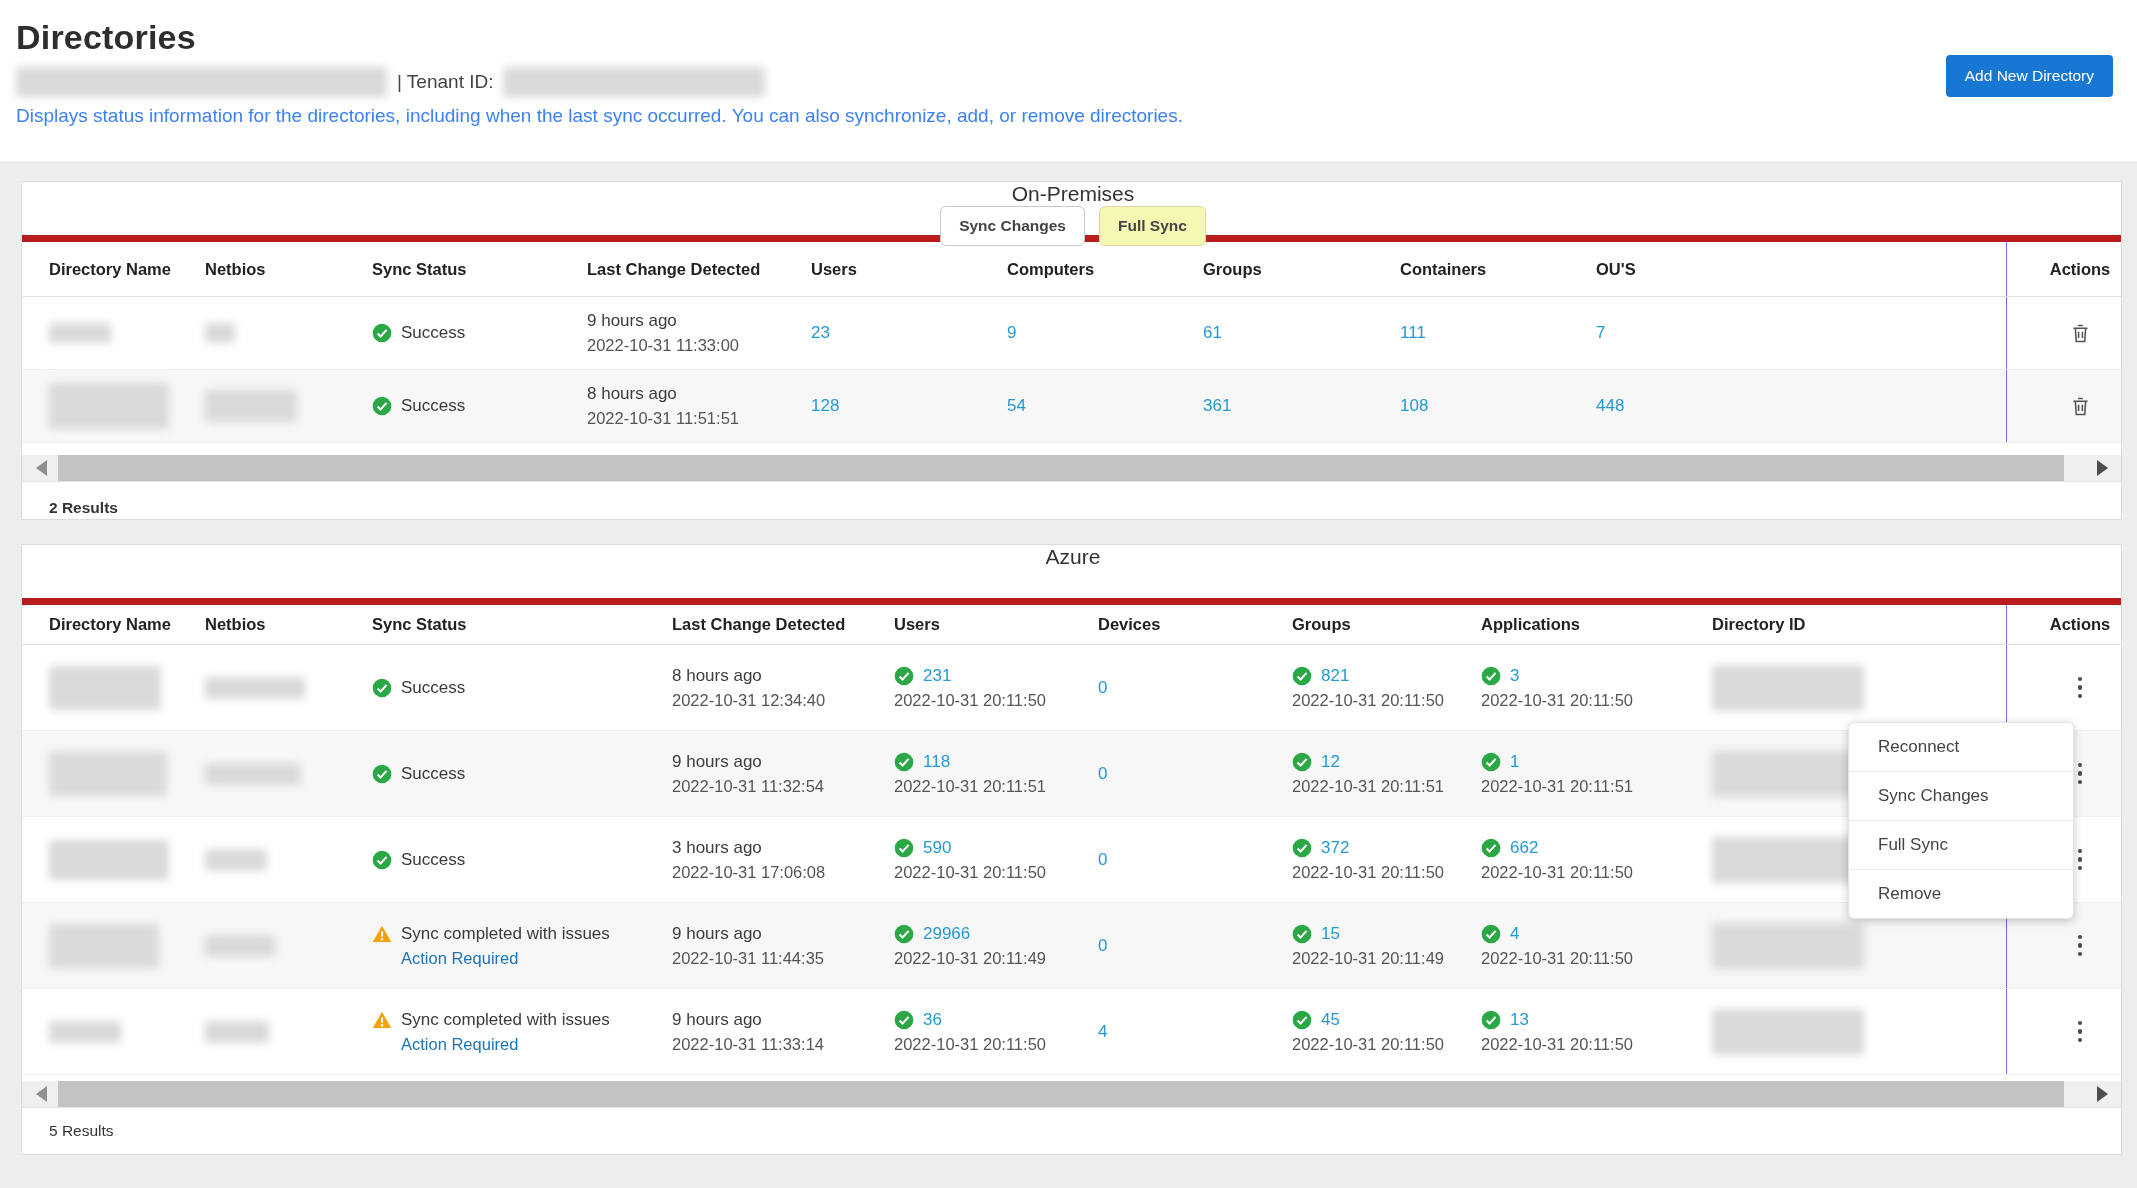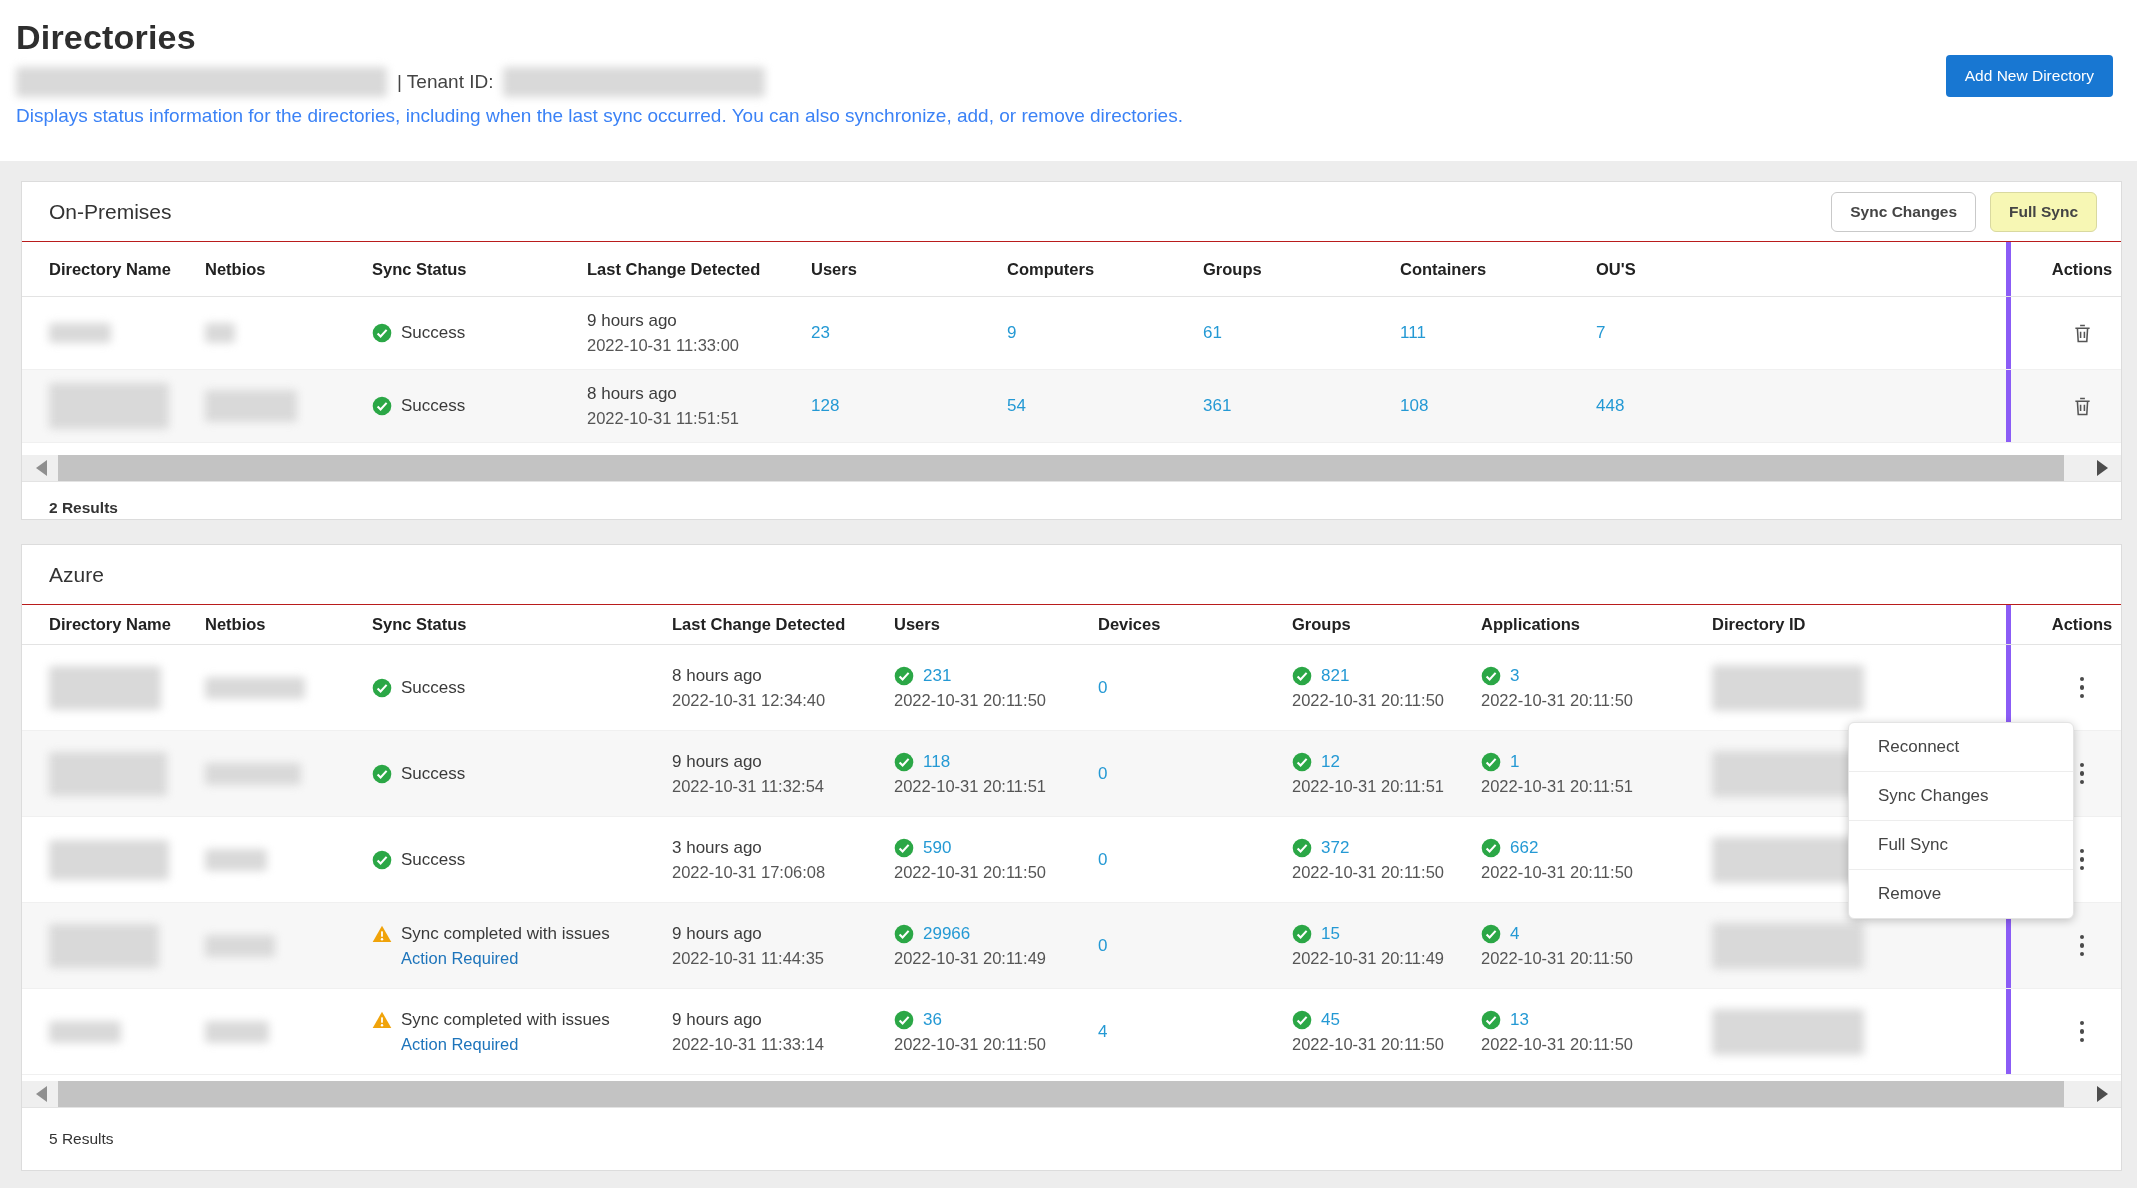--- a/index.html
+++ b/index.html
@@ -11,35 +11,35 @@
   .sub-line { display:flex; align-items:center; gap:10px; margin-top:10px; font-size:19px; color:#444; }
   .redact { background:#d9d9d9; border-radius:3px; filter:blur(4px); }
   .desc { margin-top:8px; font-size:19px; color:#3b82f6; }
   .btn-primary { position:absolute; top:55px; right:24px; background:#1877d2; color:#fff; border:none;
     font-family:inherit; font-weight:400; font-size:15.5px; padding:12px 19px; border-radius:4px; cursor:pointer; }
 
   
   .panel { background:#fff; border:1px solid #dcdcdc; width:2101px; margin-left:21px; }
   .panel-1 { margin-top:20px; }
   .panel-2 { margin-top:24px; }
-  .section-bar { height:60px; display:flex; align-items:center; justify-content:space-between; padding:0 24px 0 27px; border-bottom:1px solid #b91c1c; }
+  .section-bar { height:60px; display:flex; align-items:center; justify-content:space-between; padding:0 24px 0 27px; border-bottom:7px solid #b91c1c;flex-direction:column; }
   .section-title { font-size:21px; color:#333; }
   .bar-buttons { display:flex; gap:14px; }
   .btn-secondary { background:#fff; border:1px solid #c9c9c9; border-radius:6px; padding:10px 18px;
     font-family:inherit; font-weight:700; font-size:15.5px; color:#444; cursor:pointer; }
   .btn-fullsync { background:#f7f7b4; border-color:#d9d9a0; }
 
   
   .grid { display:grid; padding-left:27px; }
   .op .grid { grid-template-columns:156px 167px 215px 224px 196px 196px 197px 196px 410px 117px; }
   .az .grid { grid-template-columns:156px 167px 300px 222px 204px 194px 189px 231px 294px 117px; }
   .thead { border-bottom:1px solid #e3e3e3; font-weight:700; font-size:16.5px; color:#222; }
   .op .thead { height:55px; } .az .thead { height:40px; }
   .thead > div { display:flex; align-items:center; }
-  .cell-actions { border-left:5px solid #8b5cf6; justify-content:center !important;padding-left:30px; }
+  .cell-actions { border-left:1px solid #8b5cf6; justify-content:center !important;padding-left:30px; }
   .row { border-bottom:1px solid #f0f0f0; font-size:17px; }
   .row.striped { background:#f7f7f7; }
   .op .row { height:73px; } .az .row { height:86px; }
   .row > div { display:flex; flex-direction:column; justify-content:center; gap:5px; }
   .hline { display:flex; align-items:center; gap:9px; }
   .link { color:#2499d4; text-decoration:none; cursor:pointer; }
   .action-link { color:#1d74bb; text-decoration:none; cursor:pointer; margin-left:29px; font-size:16.5px; }
   .ts { color:#555; font-size:16.5px; }
   .rel { color:#3d3d3d; }
   .status-text { color:#3a3a3a; }
@@ -49,21 +49,21 @@
 
   
   .hscroll { position:relative; height:26px; background:#efefef; margin-top:0; }
   .op .hscroll { margin-top:12px; }
   .az .hscroll { margin-top:6px; }
   .hs-thumb { position:absolute; top:0; bottom:0; left:36px; right:57px; background:#c3c3c3; cursor:pointer; }
   .hs-arrow { position:absolute; top:5px; width:0; height:0; border-top:8px solid transparent; border-bottom:8px solid transparent; cursor:pointer; }
   .hs-left { left:14px; border-right:11px solid #8f8f8f; }
   .hs-right { right:13px; border-left:11px solid #4d4d4d; }
 
-  .results-row { border-top:1px solid #e3e3e3; padding:22px 27px; font-size:15.5px; color:#333; }
+  .results-row { border-top:1px solid #e3e3e3; padding:14px 27px; font-size:15.5px; color:#333; }
   .op .results-row { padding:17px 27px 2px;font-weight:bold; }
 
   
   .ctx-menu { position:absolute; left:1848px; top:722px; width:226px; background:#fff; border:1px solid #e4e4e4;
     border-radius:6px; box-shadow:0 2px 10px rgba(0,0,0,.22); z-index:10; overflow:hidden; }
   .ctx-item { padding:14px 29px; font-size:17px; color:#444; border-bottom:1px solid #ededed; cursor:pointer; }
   .ctx-item:last-child { border-bottom:none; }
 
   svg { display:block; }
 </style>

